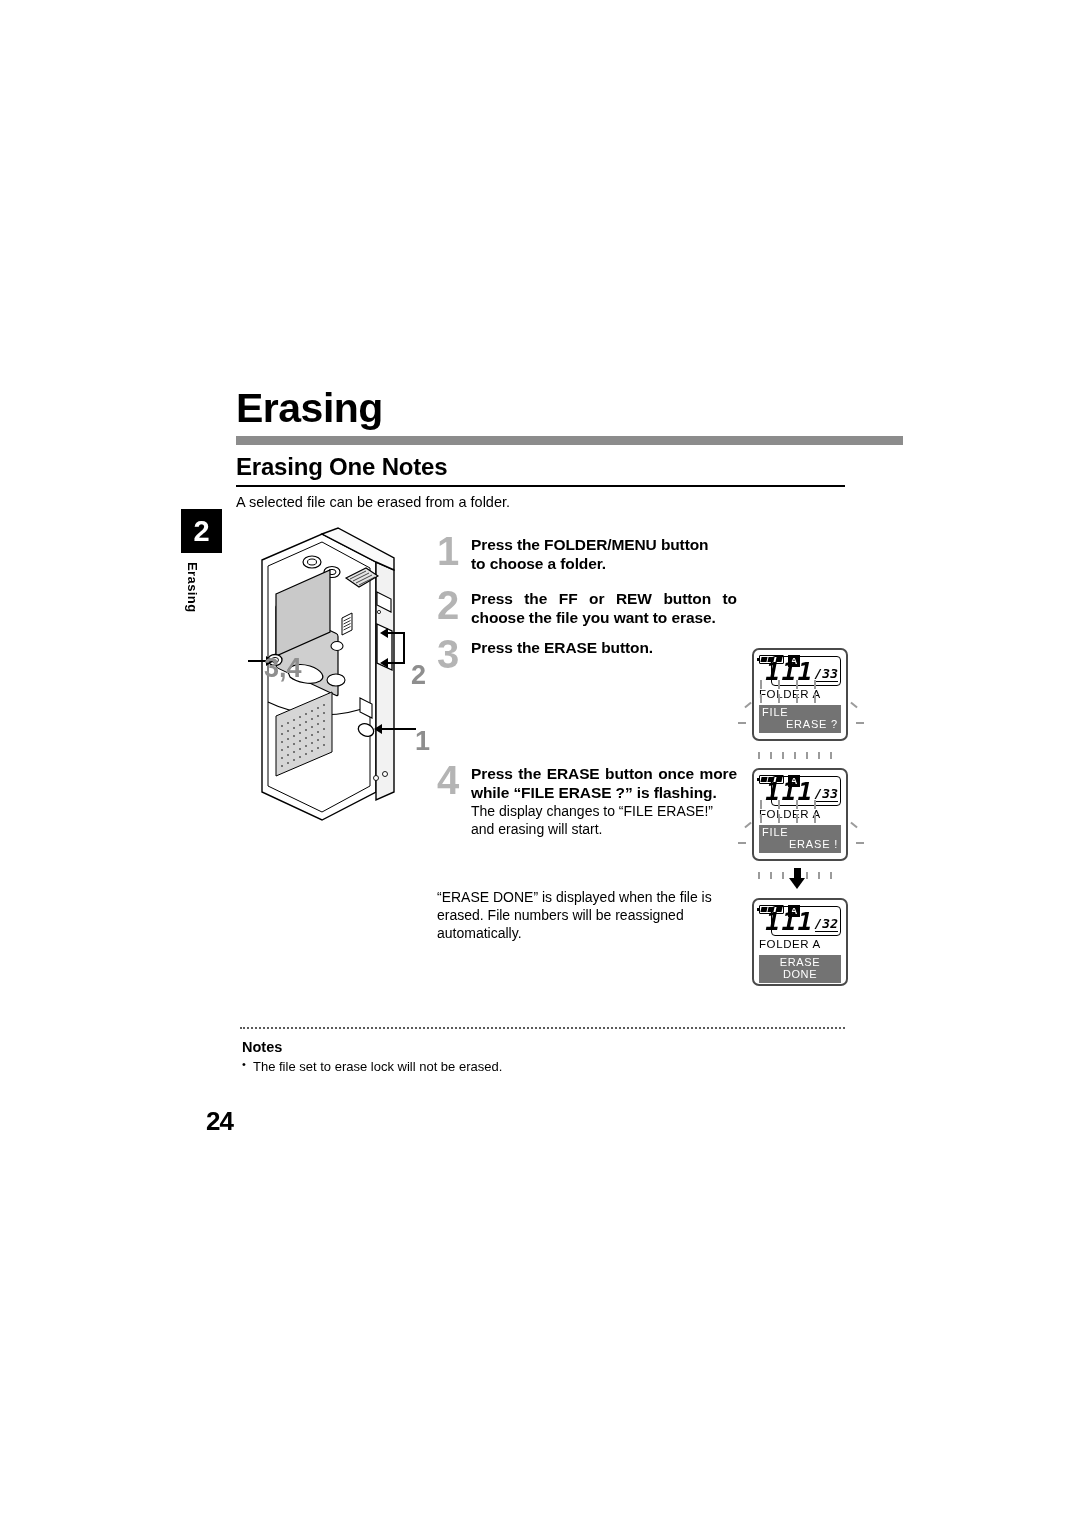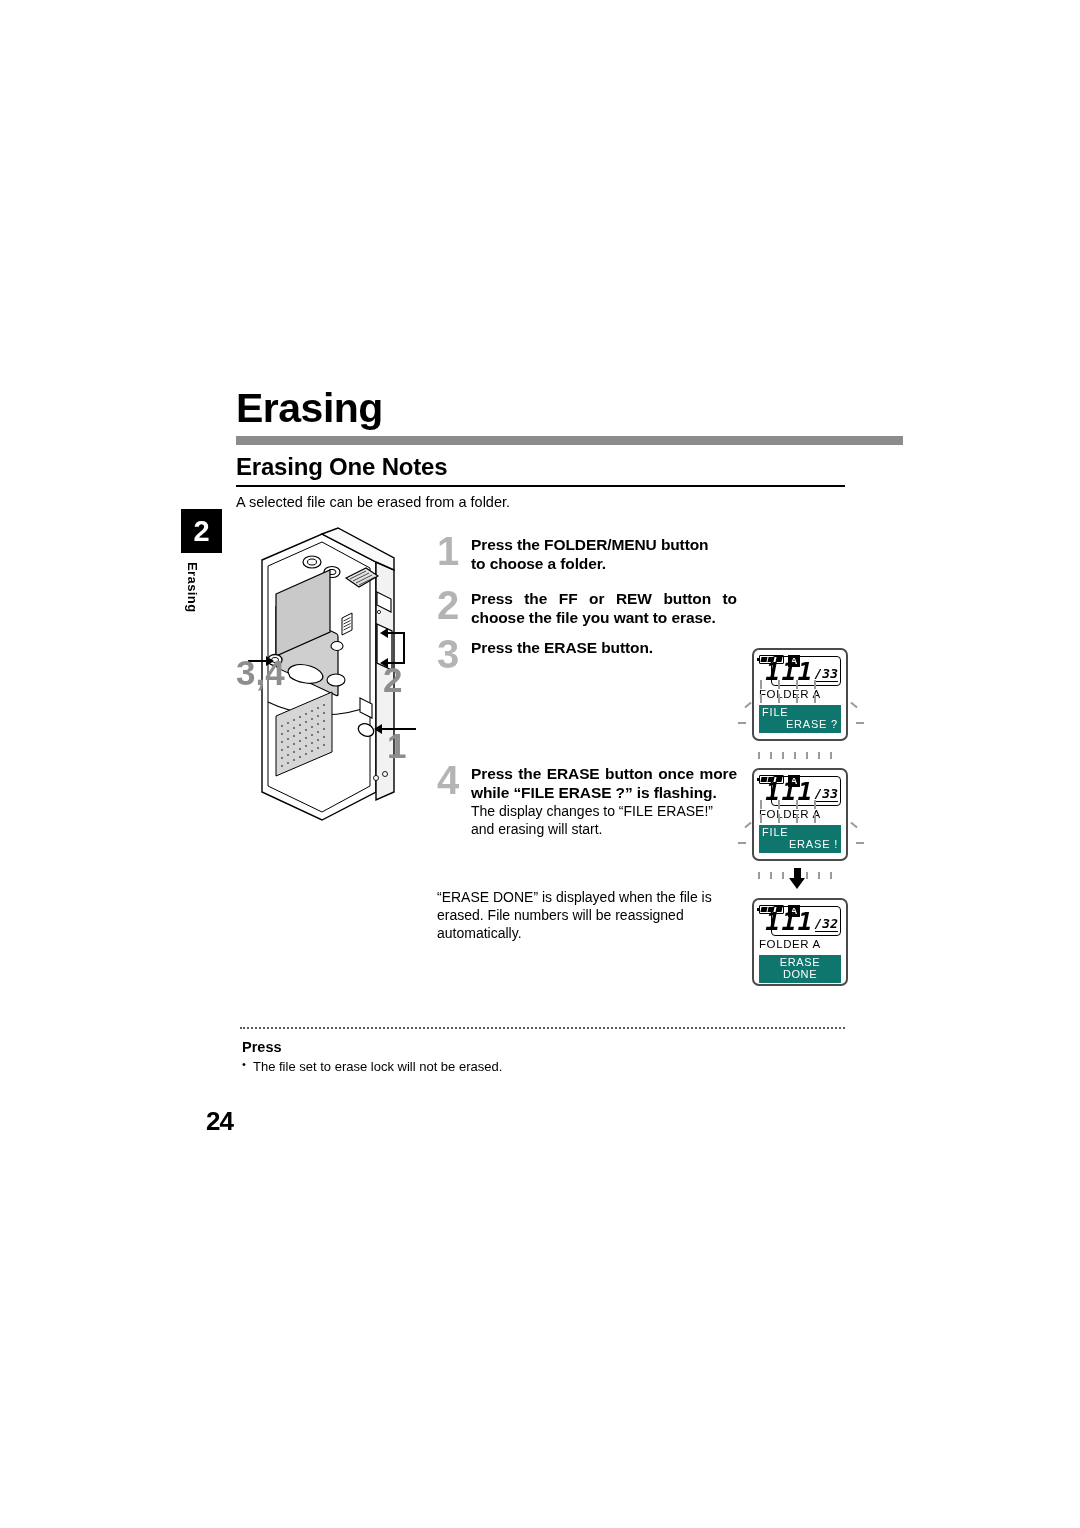--- a/index.html
+++ b/index.html
@@ -92,24 +92,25 @@
     position: absolute;
     left: 226px;
     top: 520px;
     width: 200px;
     height: 320px;
   }
   #device-figure svg { display: block; }
 
   .callout {
     position: absolute;
-    font-size: 35px;
+    font-size: 27px;
     font-weight: bold;
     color: #8e8e8e;
     line-height: 1;
+    margin-left: 28px;
   }
   #callout-34 { left: 236px; top: 655px; }
   #callout-2  { left: 383px; top: 662px; }
   #callout-1  { left: 387px; top: 728px; }
 
   
   .step {
     position: absolute;
     left: 437px;
     width: 300px;
@@ -254,21 +255,21 @@
   }
 
   .lcd-folder {
     font-size: 11.5px;
     letter-spacing: 0.6px;
     margin-top: 3px;
     line-height: 1;
   }
 
   .lcd-status {
-    background: #0f766e;
+    background: #737373;
     color: #fff;
     margin-top: 4px;
     padding: 1px 3px 2px 3px;
     font-size: 11px;
     letter-spacing: 0.8px;
     line-height: 1.15;
     min-height: 13px;
   }
   .lcd-status .l2 { display: block; text-align: right; }
   .lcd-status.single { text-align: center; letter-spacing: 0.6px; }
@@ -618,18 +619,18 @@
   </div>
   <div class="lcd-numrow">
     <span class="filenum">111</span>
     <span class="totalnum">/32</span>
   </div>
   <div class="lcd-folder">FOLDER  A</div>
   <div class="lcd-status single">ERASE DONE</div>
 </div>
 
 <div id="notes-rule"></div>
-<div id="notes-title">Press</div>
+<div id="notes-title">Notes</div>
 <ul id="notes-list">
   <li>The file set to erase lock will not be erased.</li>
 </ul>
 
 <div id="page-number">24</div>
 
 </body></html>

